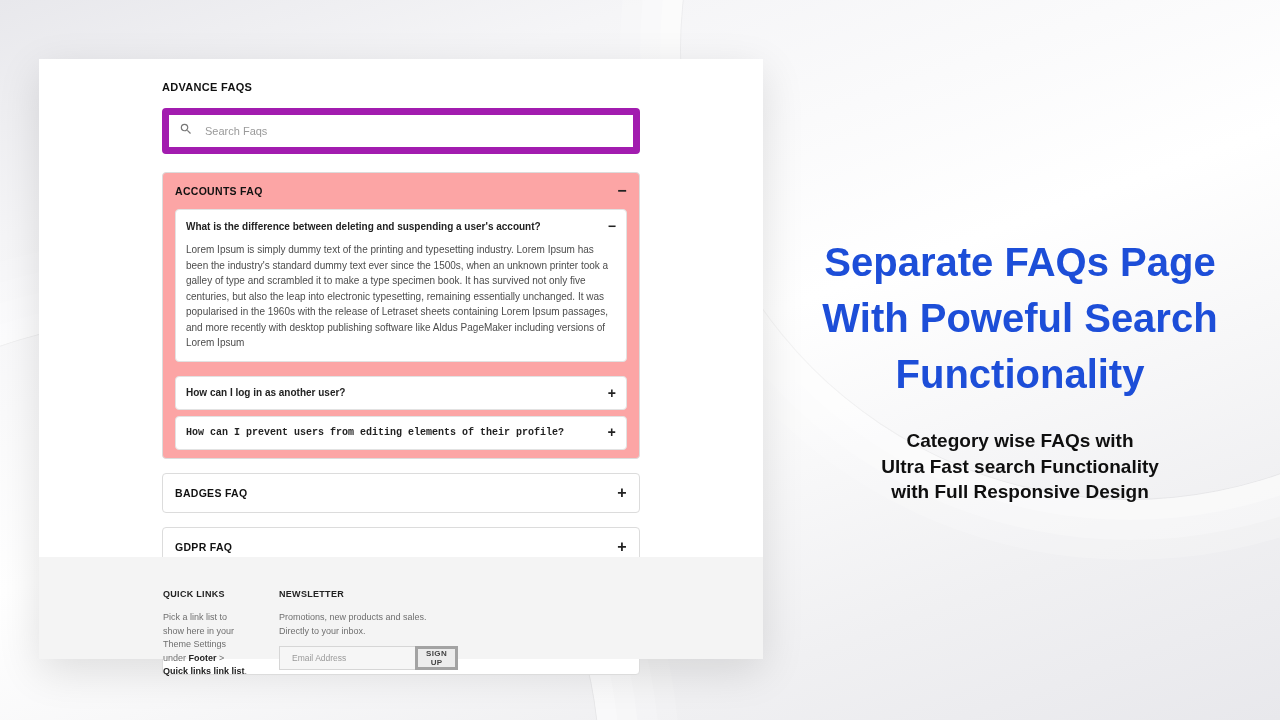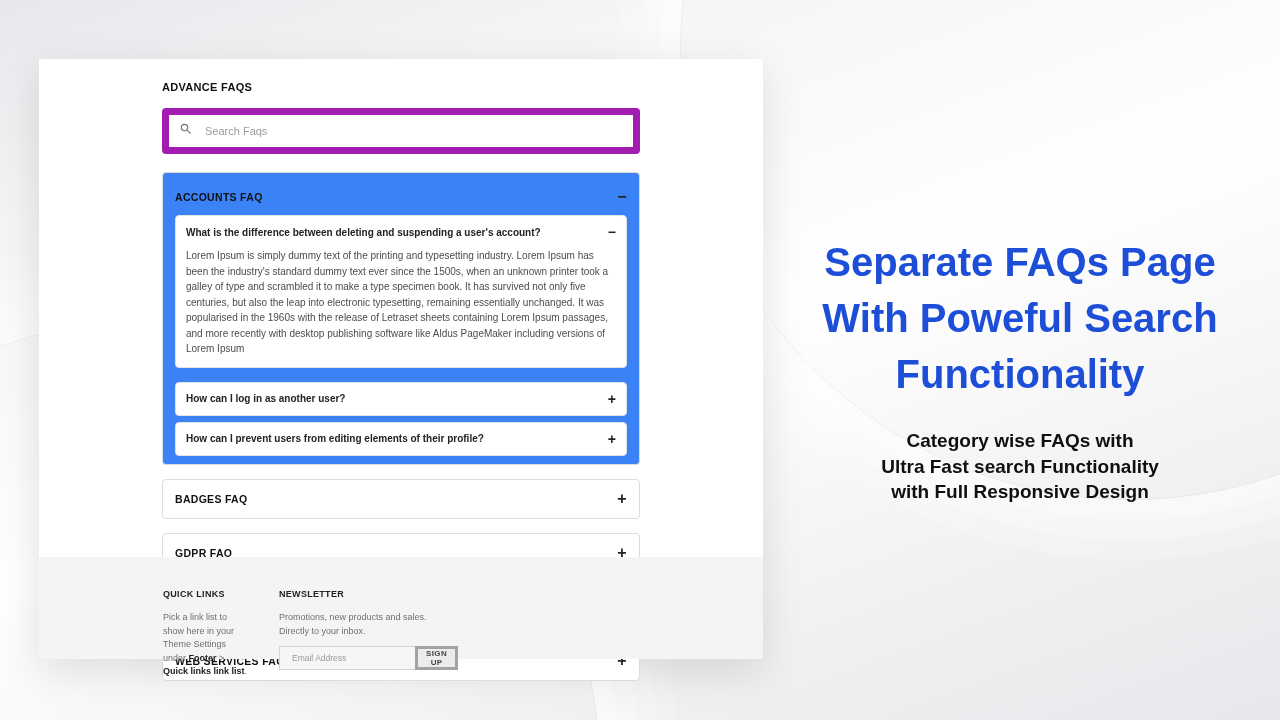--- a/index.html
+++ b/index.html
@@ -20,21 +20,21 @@
   background: #fff;
   box-shadow: 0 12px 40px rgba(0,0,0,0.12);
 }
 .page-inner { padding: 22px 123px 0 123px; }
 .page-title { font-size: 11px; font-weight: 800; letter-spacing: 0.3px; color:#111; margin-bottom: 15px; }
 .search-box { display:flex; align-items:center; gap:12px; border:7px solid #a21caf; border-radius:4px; padding:7px 10px; margin-bottom:18px; background:#fff; }
 .search-box svg { width:14px; height:14px; fill:#777; }
 .search-box input { border:none; outline:none; font-size:11px; flex:1; color:#333; background:transparent; }
 .search-box input::placeholder { color:#9a9a9a; }
 
-.accordion { border:1px solid #dcdcdc; border-radius:4px; margin-bottom:14px; background:#3b82f6; padding:16px 12px 6px; }
+.accordion { border:1px solid #dcdcdc; border-radius:4px; margin-bottom:14px; background:#fca5a5; padding:10px 12px 6px; }
 .acc-header { display:flex; justify-content:space-between; align-items:center; font-size:10.5px; font-weight:800; letter-spacing:0.3px; color:#111; cursor:pointer; }
 .acc-header .sign { font-size:16px; font-weight:700; line-height:1; color:#222; }
 
 .qa-item { border:1px solid #e2e2e2; border-radius:4px; margin-top:10px; background:#fff; }
 .qa-head { display:flex; justify-content:space-between; align-items:center; padding:8px 10px; font-size:10px; font-weight:700; color:#222; cursor:pointer; }
 .qa-head .sign { font-size:14px; font-weight:700; color:#222; }
 .qa-body { padding:0px 10px 10px 10px; font-size:10px; line-height:1.55; color:#4c4c4c; }
 
 .acc-collapsed { border:1px solid #dcdcdc; border-radius:4px; margin-bottom:14px; background:#fff; padding:11px 12px; display:flex; justify-content:space-between; align-items:center; font-size:10.5px; font-weight:800; letter-spacing:0.3px; color:#111; cursor:pointer; }
 .acc-collapsed .sign { font-size:16px; font-weight:700; line-height:1; color:#222; }
@@ -89,21 +89,21 @@
         <div class="qa-body">Lorem Ipsum is simply dummy text of the printing and typesetting industry. Lorem Ipsum has been the industry's standard dummy text ever since the 1500s, when an unknown printer took a galley of type and scrambled it to make a type specimen book. It has survived not only five centuries, but also the leap into electronic typesetting, remaining essentially unchanged. It was popularised in the 1960s with the release of Letraset sheets containing Lorem Ipsum passages, and more recently with desktop publishing software like Aldus PageMaker including versions of Lorem Ipsum</div>
       </div>
 
       <div class="qa-item" style="margin-top:14px;">
         <div class="qa-head">
           <span>How can I log in as another user?</span>
           <span class="sign">+</span>
         </div>
       </div>
 
-      <div class="qa-item" style="margin-top:6px; margin-bottom:2px;">
+      <div class="qa-item" style="margin-top:6px; margin-bottom:2px;font-family:Liberation Mono, monospace;">
         <div class="qa-head">
           <span>How can I prevent users from editing elements of their profile?</span>
           <span class="sign">+</span>
         </div>
       </div>
     </div>
 
     <div class="acc-collapsed">
       <span>BADGES FAQ</span>
       <span class="sign">+</span>

